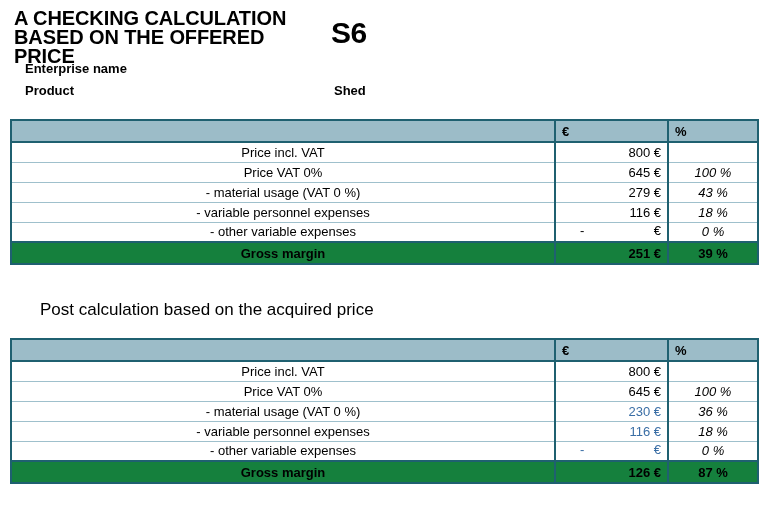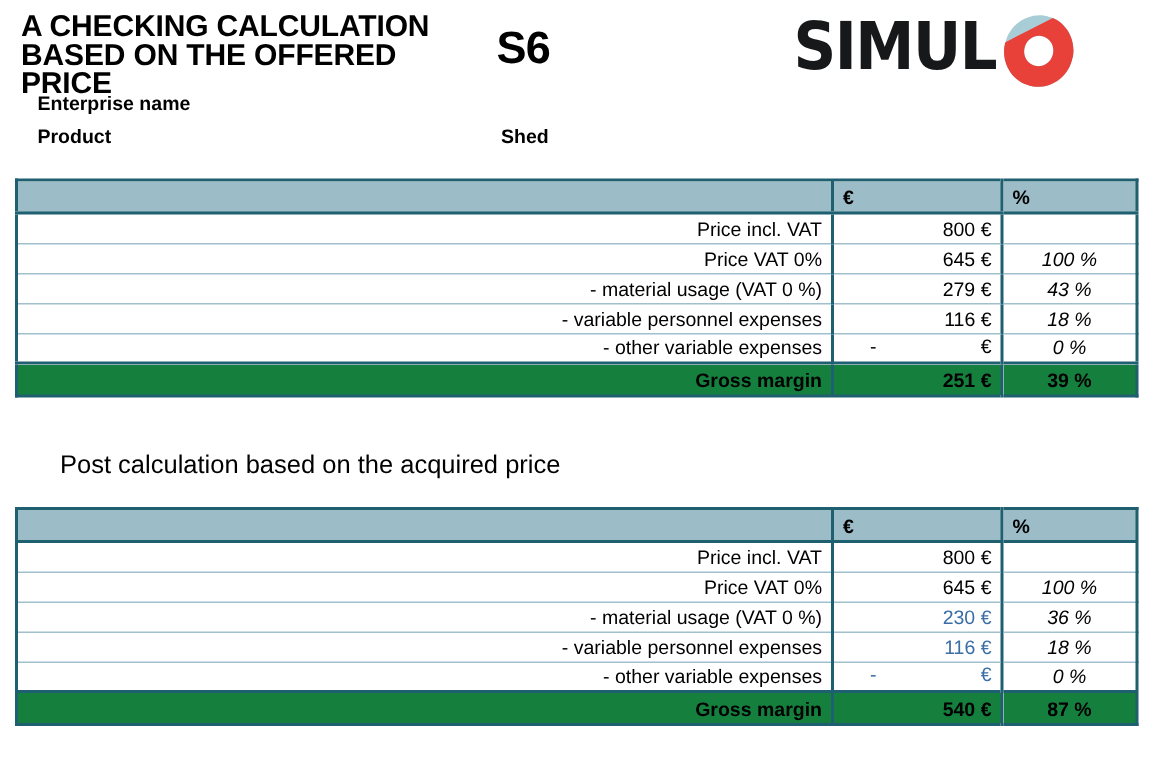--- a/index.html
+++ b/index.html
@@ -136,21 +136,21 @@
   .calc-table th.col-eur {
     border-left: 2px solid #1f6070;
   }
   .calc-table td.col-pct,
   .calc-table th.col-pct {
     border-left: 2px solid #1f6070;
   }
   .calc-table td.col-eur { text-align: right; }
   .calc-table td.col-pct { text-align: center; font-style: italic; }
   .calc-table tr.total-row td.col-pct { font-style: normal; }
-  .calc-table td.col-label { text-align: right; }
+  .calc-table td.col-label { text-align: center; }
   .indent { padding-left: 12px; }
   .val-input { color: #3a6ea5; }
   .acct-zero {
     display: inline-block;
     width: 100%;
     text-align: left;
     padding-left: 18px;
     box-sizing: border-box;
   }
   .acct-zero .dash { float: left; }
@@ -158,35 +158,20 @@
 </style>
 </head>
 <body>
 
 <div id="header-area">
 
   <div id="doc-title">A CHECKING CALCULATION BASED ON THE OFFERED PRICE</div>
 
   <div id="sheet-code">S6</div>
 
-  <div id="logo">
-    <div id="logo-text">SIMUL</div>
-    <svg id="logo-o" viewBox="0 0 100 104">
-      <defs>
-        <clipPath id="ringclip">
-          <path d="M50 0 C77 0 100 23 100 52 C100 81 77 104 50 104 C23 104 0 81 0 52 C0 23 23 0 50 0 Z
-                   M50 30 C38 30 29 40 29 52 C29 64 38 74 50 74 C62 74 71 64 71 52 C71 40 62 30 50 30 Z" clip-rule="evenodd"></path>
-        </clipPath>
-      </defs>
-      <g clip-path="url(#ringclip)">
-        <rect x="-20" y="-20" width="160" height="160" fill="#a9cdd6"></rect>
-        <path d="M-40 95 L95 -40 L160 25 L25 160 Z" fill="#e8413a"></path>
-      </g>
-    </svg>
-  </div>
 
   <div class="meta-row" id="meta-enterprise">Enterprise name</div>
   <div class="meta-row" id="meta-product">Product</div>
   <div class="meta-row" id="meta-product-value">Shed</div>
 </div>
 
 <table class="calc-table" id="table-offered">
   <colgroup>
       <col class="c-label">
       <col class="c-eur">
@@ -269,17 +254,17 @@
         <td class="col-eur"><span class="val-input">116 €</span></td>
         <td class="col-pct">18 %</td>
       </tr>
       <tr>
         <td class="col-label indent"> - other variable expenses</td>
         <td class="col-eur"><span class="acct-zero val-input"><span class="dash">-</span><span class="cur">€</span></span></td>
         <td class="col-pct">0 %</td>
       </tr>
       <tr class="total-row">
         <td class="col-label">Gross margin</td>
-        <td class="col-eur"><span>540 €</span></td>
+        <td class="col-eur"><span>126 €</span></td>
         <td class="col-pct">87 %</td>
       </tr>
     </tbody>
 </table>
 
 </body></html>

